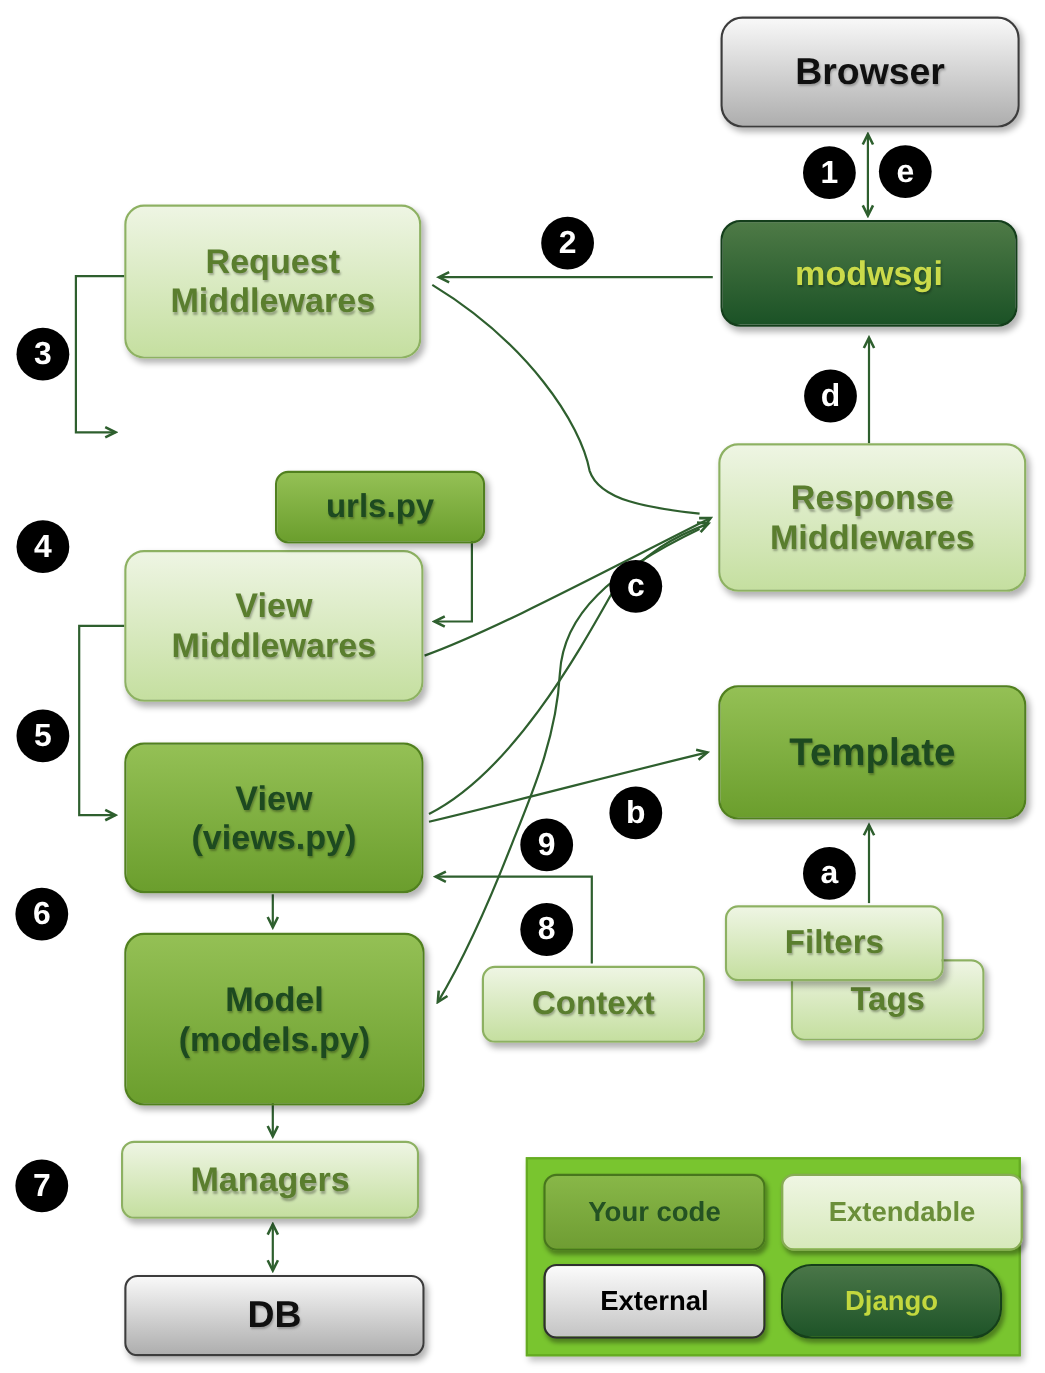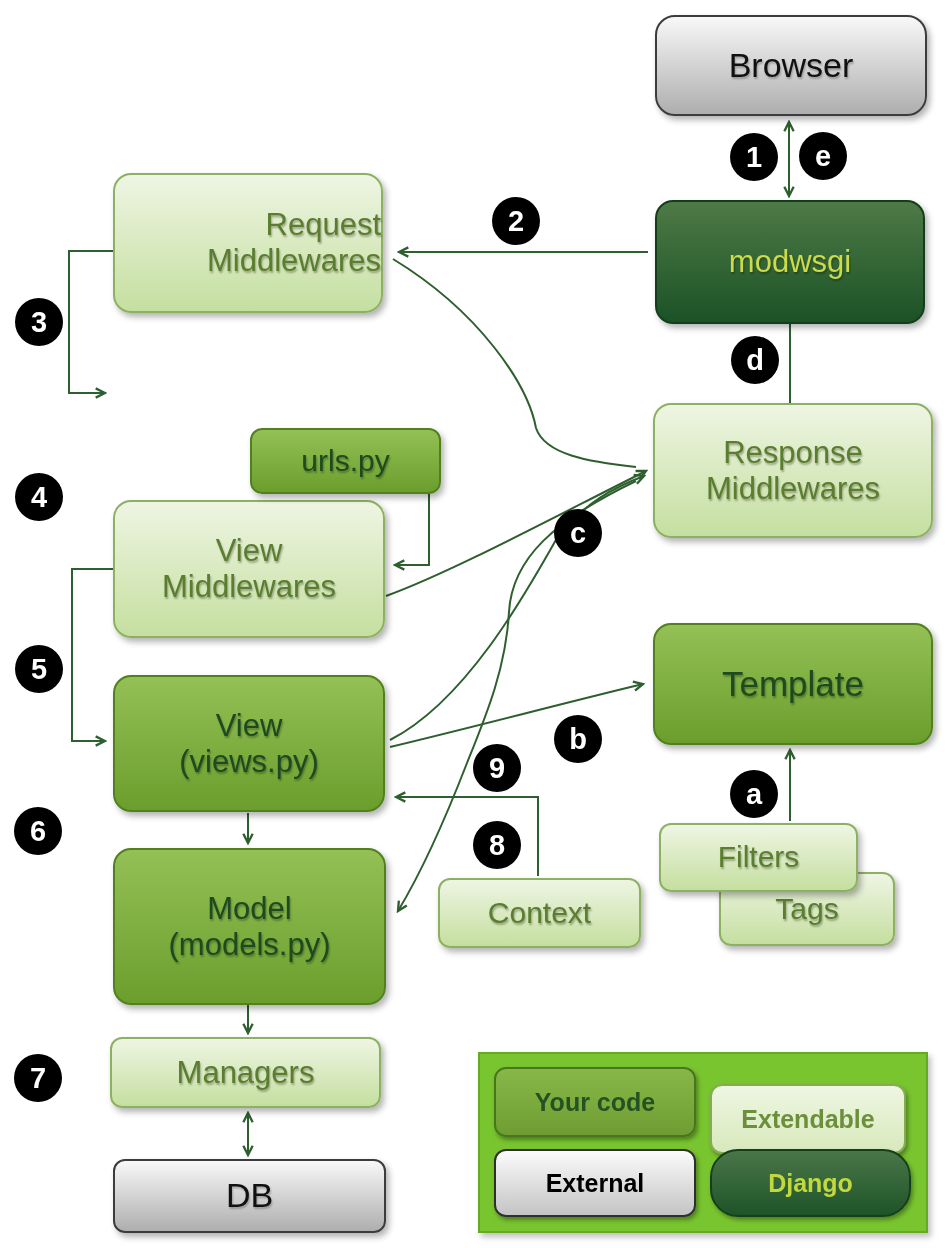--- a/index.html
+++ b/index.html
@@ -6,21 +6,21 @@
   #canvas{
     position:relative;width:950px;height:1248px;background:#ffffff;overflow:hidden;
     font-family:"Liberation Sans","DejaVu Sans",sans-serif;
   }
   #edges{position:absolute;left:0;top:0;width:950px;height:1248px;z-index:1;}
   .box{
     position:absolute;box-sizing:border-box;display:flex;flex-direction:column;
     align-items:center;justify-content:center;text-align:center;
     border-radius:18px;border:2px solid #444;z-index:2;
     box-shadow:3px 4px 6px rgba(0,0,0,0.30);
-    line-height:1.15;font-weight:normal;
+    line-height:1.15;font-weight:bold;
   }
   .box .lbl{text-shadow:1px 2px 2px rgba(0,0,0,0.30);}
   .gray {background:linear-gradient(#f8f8f8,#aeaeae);border-color:#3c3c3c;color:#101010;}
   .gray .lbl{text-shadow:1px 2px 2px rgba(0,0,0,0.25);}
   .light{background:linear-gradient(#eef5e3,#c5dfa0);border-color:#8db162;color:#5a7e2e;}
   .mid  {background:linear-gradient(#94c055,#6b9e2d);border-color:#51801f;color:#1d4a20;}
   .dark {background:linear-gradient(#4e7a46,#1b5226);border-color:#143e1b;color:#cbdb4a;}
   .small{border-radius:12px;}
   .badge{
     position:absolute;width:48px;height:48px;border-radius:50%;background:#000;
@@ -73,25 +73,25 @@
       <path d="M390,747 C470,728 560,704 643,684" marker-end="url(#ah)"></path>
       <path d="M790,403 L790,307" marker-end="url(#ah)"></path>
       <path d="M790,821 L790,750" marker-end="url(#ah)"></path>
     </g>
   </svg>
 
   <div class="box gray" style="left:655px;top:15px;width:272px;height:101px;font-size:34px;border-radius:20px;">
     <span class="lbl">Browser</span>
   </div>
 
-  <div class="box dark" style="left:655px;top:200px;width:270px;height:124px;font-size:31px;text-align:right;">
+  <div class="box dark" style="left:655px;top:200px;width:270px;height:97px;font-size:31px;text-align:right;">
     <span class="lbl">modwsgi</span>
   </div>
 
-  <div class="box light" style="left:113px;top:173px;width:270px;height:140px;font-size:31px;align-items:flex-end;">
+  <div class="box light" style="left:113px;top:186px;width:270px;height:140px;font-size:31px;">
     <span class="lbl">Request</span>
     <span class="lbl">Middlewares</span>
   </div>
 
 
   <div class="box mid small" style="left:224px;top:428px;width:191px;height:66px;font-size:30px;z-index:3;margin-left:26px;">
     <span class="lbl">urls.py</span>
   </div>
 
   <div class="box light" style="left:113px;top:500px;width:272px;height:138px;font-size:31px;">
@@ -135,21 +135,21 @@
   </div>
 
   <div class="box light small" style="left:659px;top:823px;width:199px;height:69px;font-size:30px;z-index:3;">
     <span class="lbl">Filters</span>
   </div>
 
   <div id="legend">
     <div class="legend-box lg-yourcode" style="left:14px;top:13px;width:202px;height:70px;">
       <span>Your code</span>
     </div>
-    <div class="legend-box lg-extendable" style="left:230px;top:30px;width:196px;height:70px;justify-content:center;">
+    <div class="legend-box lg-extendable" style="left:230px;top:13px;width:220px;height:70px;justify-content:center;">
       <span>Extendable</span>
     </div>
     <div class="legend-box lg-external" style="left:14px;top:95px;width:202px;height:68px;">
       <span>External</span>
     </div>
     <div class="legend-box lg-django" style="left:230px;top:95px;width:201px;height:68px;">
       <span>Django</span>
     </div>
   </div>
 

